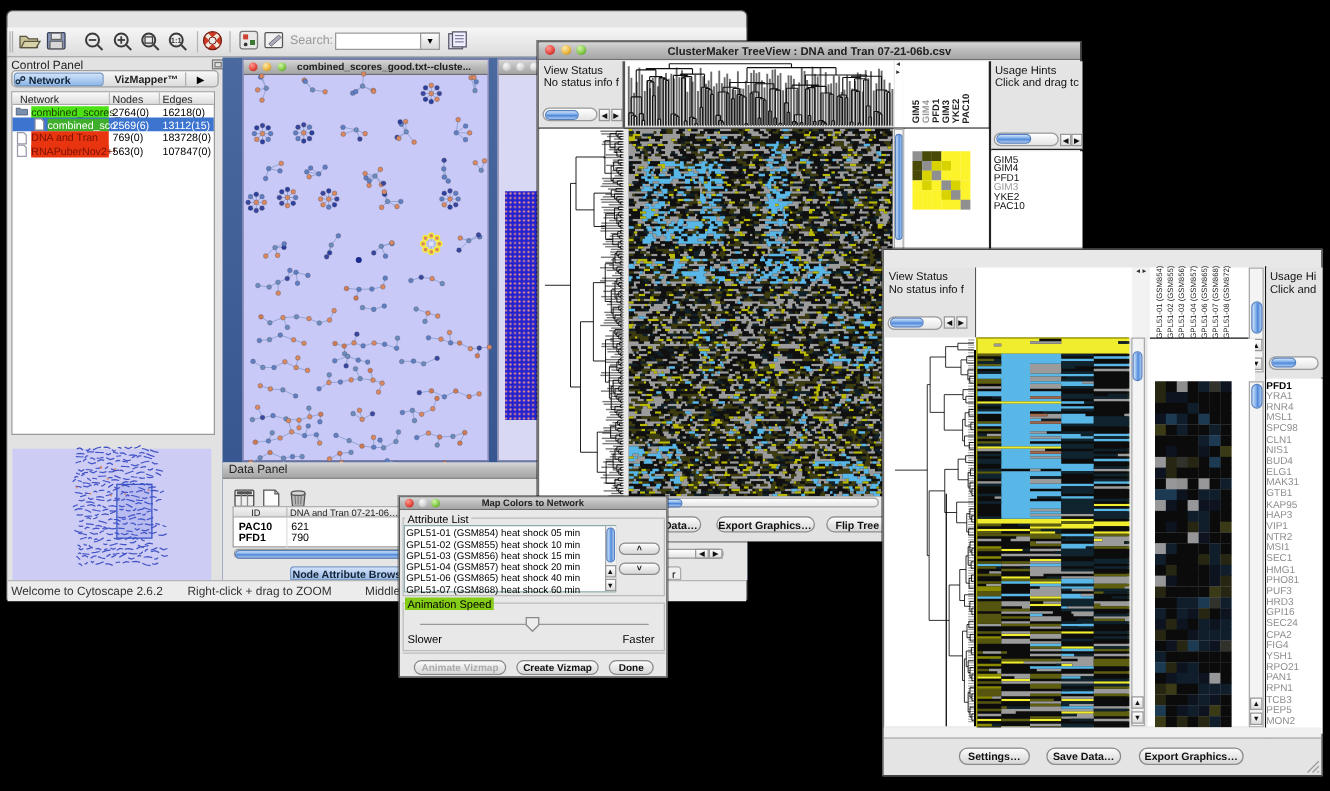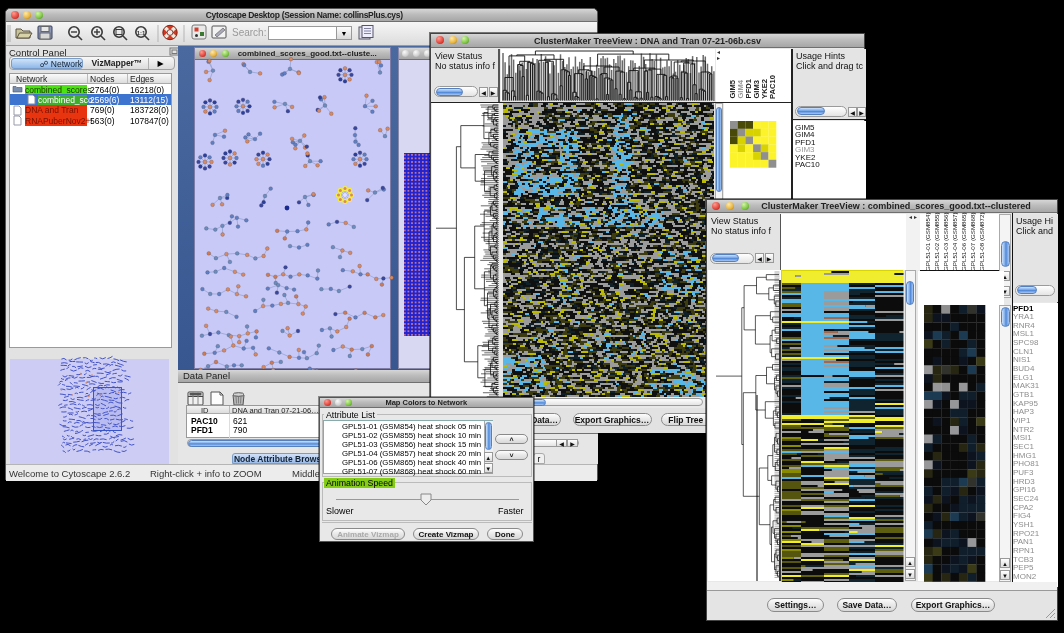--- a/index.html
+++ b/index.html
@@ -14,23 +14,20 @@
 .scrlthumb{position:absolute;background:linear-gradient(#cfe2fa,#76a8e8 45%,#4d86d8 55%,#a8c8f2);border:1px solid #5580c0;border-radius:5px}
 .vthumb{position:absolute;background:linear-gradient(90deg,#cfe2fa,#76a8e8 45%,#4d86d8 55%,#a8c8f2);border:1px solid #5580c0;border-radius:5px}
 .arrbtn{position:absolute;background:linear-gradient(#fff,#ddd);border:1px solid #999;font-size:6px;line-height:9px;text-align:center;color:#111}
 .tv{position:absolute;background:#e8e8e8;border:1px solid #444;box-shadow:0 0 0 1px rgba(0,0,0,.5)}
 .statuspanel{position:absolute;background:#e4e4e4;font-size:9px;color:#111;line-height:10px;padding:2px 0 0 3px;white-space:nowrap;overflow:hidden}
 .rotlbl{position:absolute;writing-mode:vertical-rl;transform:rotate(180deg);font-size:7.6px;color:#222;letter-spacing:0;font-weight:bold}
 svg{position:absolute;overflow:visible}
 </style></head><body>
 
 <div class="abs" style="left:5px;top:8px;width:592.5px;height:472px;background:#e4e4e4;border-radius:5px 5px 0 0;border:1px solid #555">
-  <div class="win-title lights" style="position:absolute;left:0;top:0;right:0;height:13px;font-size:8.5px;letter-spacing:-0.3px;line-height:13px;border-radius:5px 5px 0 0;padding-left:6px">
-    <i class="l-red" style="left:4.5px"></i><i class="l-yel" style="left:16.5px"></i><i class="l-grn" style="left:28.5px"></i>
-    Cytoscape Desktop (Session Name: collinsPlus.cys)</div>
 
   <div class="abs" style="left:0;top:13px;width:100%;height:23.5px;background:linear-gradient(#f6f6f6,#dcdcdc);border-bottom:1px solid #9a9a9a">
     <svg width="592" height="23" style="left:0;top:0">
       <g stroke="#b0b0b0">
           <line x1="2" y1="3" x2="2" y2="20"></line>
           <line x1="4" y1="3" x2="4" y2="20"></line>
         </g>
 
       <g transform="translate(9,3)">
           <path d="M1 13 L1 4 L6 4 L8 6 L15 6 L15 13 Z" fill="#c9c39a" stroke="#5a5340"></path>
@@ -101,21 +98,21 @@
   </div>
 
   <div class="abs" style="left:0;top:37px;width:184px;height:418px;background:#e2e2e2">
     <div class="abs" style="left:3px;top:1px;font-size:9.5px;color:#222">Control Panel</div>
     <svg width="12" height="10" style="left:163px;top:1px">
         <rect x="1" y="1" width="9" height="7" fill="none" stroke="#777"></rect>
         <rect x="3" y="3" width="5" height="3.5" fill="none" stroke="#777"></rect>
       </svg>
 
     <div class="abs" style="left:3px;top:10px;width:166px;height:13.5px;background:linear-gradient(#f8f8f8,#dcdcdc);border:1px solid #a0a0a0;border-radius:4px">
-      <div class="abs" style="left:1px;top:1px;width:72px;height:10.5px;background:linear-gradient(#cfe2f8,#8fb8ea);border:1px solid #7a9cc8;border-radius:3px;font-size:8.5px;font-weight:normal;text-align:right;line-height:10px;color:#123">☍ Network</div>
+      <div class="abs" style="left:1px;top:1px;width:72px;height:10.5px;background:linear-gradient(#cfe2f8,#8fb8ea);border:1px solid #7a9cc8;border-radius:3px;font-size:8.5px;font-weight:bold;text-align:left;line-height:10px;color:#123">☍ Network</div>
       <div class="abs" style="left:78px;top:1px;width:58px;height:10.5px;font-size:8.5px;font-weight:bold;text-align:center;line-height:11px;color:#222">VizMapper™</div>
       <div class="abs" style="left:138px;top:1px;width:24px;height:10.5px;border-left:1px solid #b0b0b0;font-size:8px;text-align:center;line-height:11px">▶</div>
     </div>
 
     <div class="abs" style="left:3px;top:27px;width:163px;height:275px;background:#fff;border:1px solid #9a9a9a">
       <div class="abs" style="left:0;top:0;width:100%;height:9.5px;background:linear-gradient(#fafafa,#ddd);border-bottom:1px solid #aaa;font-size:8.5px;color:#222">
         <span style="position:absolute;left:6px">Network</span>
           <span style="position:absolute;left:80px">Nodes</span>
           <span style="position:absolute;left:120px">Edges</span>
         <i style="position:absolute;left:77px;top:0;width:1px;height:9px;background:#bbb"></i>
@@ -1099,21 +1096,21 @@
   <svg width="14" height="14" style="position:absolute;right:0;bottom:0">
       <g stroke="#999">
         <line x1="4" y1="13" x2="13" y2="4"></line>
         <line x1="8" y1="13" x2="13" y2="8"></line>
         <line x1="12" y1="13" x2="13" y2="12"></line>
       </g>
     </svg>
 
   <div class="abs" style="left:0;top:455px;width:100%;height:17px;background:#ececec;border-top:1px solid #b5b5b5;font-size:9.5px;color:#333">
     <span style="position:absolute;left:3px;top:3px">Welcome to Cytoscape 2.6.2</span>
-    <span style="position:absolute;left:144px;top:3px">Right-click + info  to  ZOOM</span>
+    <span style="position:absolute;left:144px;top:3px">Right-click + drag  to  ZOOM</span>
     <span style="position:absolute;left:286px;top:3px">Middle-click + drag  to  PAN</span>
   </div>
 </div>
 
 <div class="tv" style="left:430px;top:32.5px;width:435px;height:400px">
   <div class="win-title lights" style="position:absolute;left:0;top:0;right:0;height:14px;font-size:9px;line-height:14px">
     <i class="l-red" style="left:4.5px"></i><i class="l-yel" style="left:17.5px"></i><i class="l-grn" style="left:30px"></i>
     ClusterMaker TreeView : DNA and Tran 07-21-06b.csv</div>
 
   <div class="statuspanel" style="left:1px;top:15px;width:66px;height:52px">View Status<br>No status info f</div>
@@ -1460,23 +1457,20 @@
     <rect x="38.5" y="31.1" width="7.8" height="7.9" fill="#fdf32b"></rect>
     <rect x="0" y="38.8" width="7.8" height="7.9" fill="#fdf32b"></rect>
     <rect x="7.7" y="38.8" width="7.8" height="7.9" fill="#fdf32b"></rect>
     <rect x="15.4" y="38.8" width="7.8" height="7.9" fill="#fdf32b"></rect>
     <rect x="23.1" y="38.8" width="7.8" height="7.9" fill="#fdf32b"></rect>
     <rect x="30.8" y="38.8" width="7.8" height="7.9" fill="#fdf32b"></rect>
     <rect x="38.5" y="38.8" width="7.8" height="7.9" fill="#8f8f8f"></rect>
   </svg>
 
 <div class="tv" style="left:706px;top:198.5px;width:352px;height:422px">
-  <div class="win-title lights" style="position:absolute;left:0;top:0;right:0;height:13px;font-size:9px;line-height:13px;padding-left:28px">
-    <i class="l-red" style="left:4.5px"></i><i class="l-yel" style="left:19px"></i><i class="l-grn" style="left:33.5px"></i>
-    ClusterMaker TreeView : combined_scores_good.txt--clustered</div>
 
   <div class="statuspanel" style="left:1px;top:14px;width:71.5px;height:56px">View Status<br>No status info f</div>
   <div class="scrltrack" style="left:3px;top:53px;width:44px;height:11px"></div>
   <div class="scrlthumb" style="left:5px;top:54.5px;width:27px;height:8px"></div>
   <div class="arrbtn" style="left:48px;top:53.5px;width:9px;height:10px;line-height:10px">◀</div>
   <div class="arrbtn" style="left:57.5px;top:53.5px;width:9px;height:10px;line-height:10px">▶</div>
   <div class="abs" style="left:72.5px;top:14px;width:1.5px;height:56px;background:#555"></div>
 
   <div class="abs" style="left:74px;top:14px;width:125px;height:56px;background:#fff"></div>
   <div class="abs" style="left:199px;top:14px;width:14px;height:56px;background:#f2f2f2;font-size:5px;color:#333;text-align:center">◄►</div>
@@ -1935,21 +1929,21 @@
   </div>
 </div>
 
 <div class="abs" style="left:319px;top:396.5px;width:214.5px;height:145.5px;background:#e8e8e8;border:1px solid #555;box-shadow:0 0 0 1px rgba(0,0,0,.4)">
   <div class="win-title lights" style="position:absolute;left:0;top:0;right:0;height:10.5px;font-size:7.5px;line-height:10px">
     <i class="l-red" style="left:4px;width:7px;height:7px;margin-top:-3.5px"></i><i class="l-gry" style="left:14.5px;width:7px;height:7px;margin-top:-3.5px"></i><i class="l-grn" style="left:25px;width:7px;height:7px;margin-top:-3.5px"></i>
     Map Colors to Network</div>
   <div class="abs" style="left:2px;top:16.5px;width:210px;height:62.5px;border:1px solid #bbb"></div>
   <div class="abs" style="left:4px;top:12px;font-size:8.8px;background:#e8e8e8;padding:0 2px">Attribute List</div>
   <div class="abs" style="left:3px;top:22px;width:170px;height:54.5px;background:#fff;border:1px solid #8aa">
-    <div style="position:absolute;left:18px;top:1px;font-size:7.8px;line-height:9.1px;white-space:nowrap">GPL51-01 (GSM854) heat shock 05 min<br>GPL51-02 (GSM855) heat shock 10 min<br>GPL51-03 (GSM856) heat shock 15 min<br>GPL51-04 (GSM857) heat shock 20 min<br>GPL51-06 (GSM865) heat shock 40 min<br>GPL51-07 (GSM868) heat shock 60 min</div>
+    <div style="position:absolute;left:1px;top:1px;font-size:7.8px;line-height:9.1px;white-space:nowrap">GPL51-01 (GSM854) heat shock 05 min<br>GPL51-02 (GSM855) heat shock 10 min<br>GPL51-03 (GSM856) heat shock 15 min<br>GPL51-04 (GSM857) heat shock 20 min<br>GPL51-06 (GSM865) heat shock 40 min<br>GPL51-07 (GSM868) heat shock 60 min</div>
     <div class="abs" style="left:159.5px;top:0;width:9px;height:52.5px;background:#f0f0f0;border-left:1px solid #aaa"></div>
     <div class="vthumb" style="left:160.5px;top:1px;width:7px;height:28px"></div>
     <div class="arrbtn" style="left:160px;top:31px;width:8.5px;height:10px;line-height:10px">▲</div>
     <div class="arrbtn" style="left:160px;top:42px;width:8.5px;height:10px;line-height:10px">▼</div>
   </div>
   <div class="pillbtn" style="left:175px;top:36.5px;width:33px;height:10px;font-size:7px;line-height:10px">˄</div>
   <div class="pillbtn" style="left:175px;top:52px;width:33px;height:10px;font-size:7px;line-height:10px">˅</div>
   <div class="abs" style="left:2px;top:84.5px;width:210px;height:38.5px;border:1px solid #bbb"></div>
   <div class="abs" style="left:4px;top:80px;font-size:8.8px;background:#84cc16;padding:0 2px">Animation Speed</div>
   <div class="abs" style="left:15.5px;top:101px;width:183px;height:1.5px;background:#999"></div>

